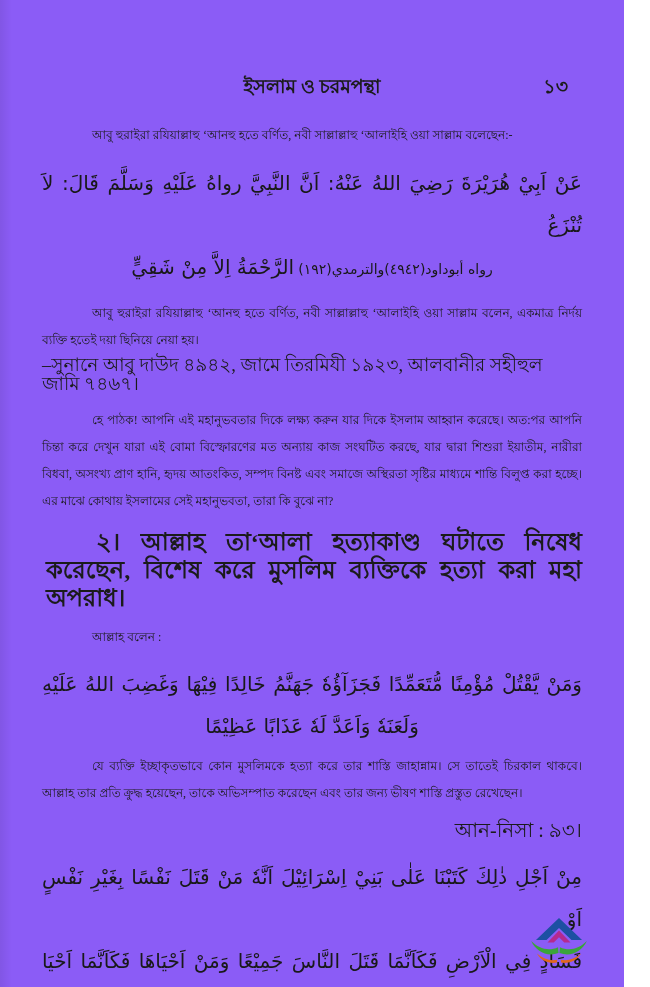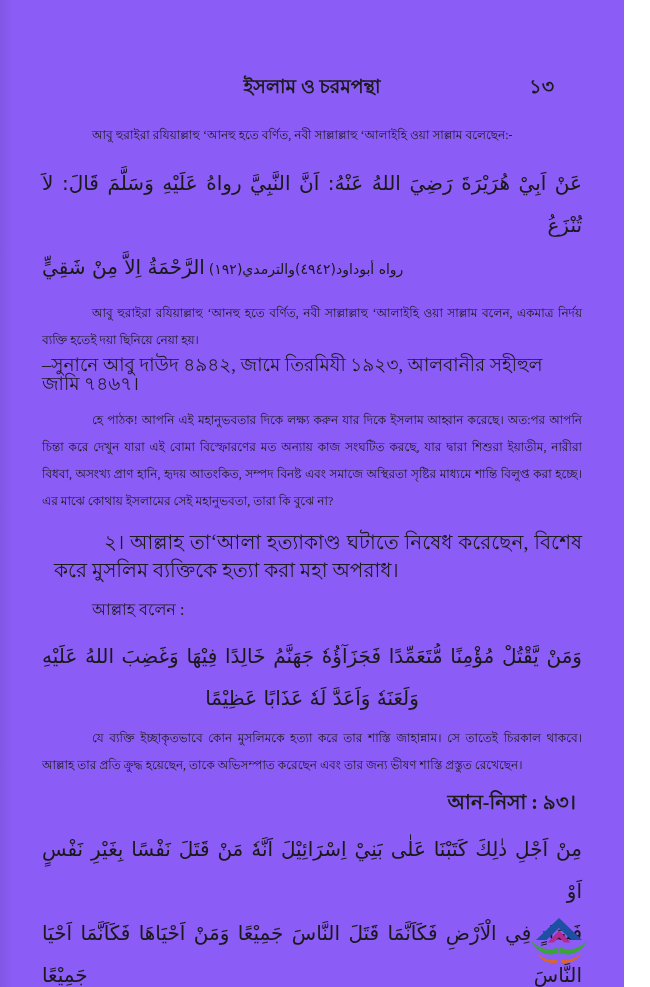--- a/index.html
+++ b/index.html
@@ -27,47 +27,47 @@
   }
   .pagehead{
     position:relative;
     text-align:center;
     font-weight:bold;
     font-size:19px;
     margin-bottom:18px;
   }
   .page-number{
     position:absolute;
-    right:28px;top:0;
+    right:14px;top:0;
     font-weight:bold;
     font-size:19px;
   }
   .bn{
     font-size:12px;
     line-height:27px;
     text-align:justify;
     margin:0 0 13px 0;
   }
   .indent{text-indent:50px;}
   .bn-ref{
     font-size:18.5px;
     line-height:19px;
     margin:0 0 13px 0;
     text-align:left;
   }
   .bn-heading{
-    font-weight:normal;
-    font-size:20px;
+    font-weight:bold;
+    font-size:24px;
     line-height:28px;
     text-align:justify;
     text-indent:50px;
-    margin:2px 0 12px 12px;
+    margin:2px 0 12px 4px;
   }
   .quote-lead{
-    font-size:16px;
+    font-size:12px;
     line-height:27px;
     text-indent:50px;
     margin:0 0 12px 0;
     text-align:left;
   }
   .arabic{
     font-family:"DejaVu Sans",sans-serif;
     font-size:20px;
     line-height:42px;
     direction:rtl;
@@ -79,31 +79,30 @@
     text-align-last:justify;
   }
   .ar-left{
     text-align:center;
   }
   .ar-split{
     direction:ltr;
     display:flex;
     align-items:baseline;
     gap:4px;
-    justify-content:flex-start;
+    justify-content:center;
   }
   .ar-ref{
     font-size:14px;
   }
   .verse-source{
     font-size:20px;
     line-height:27px;
     text-align:right;
-    margin:0 6px 12px 0;
-    font-weight:bold;
+    margin:0 0 12px 0;
   }
   .logo{
     position:absolute;
     right:36px;
     bottom:22px;
     width:58px;
     height:48px;
   }
 </style>
 </head>

